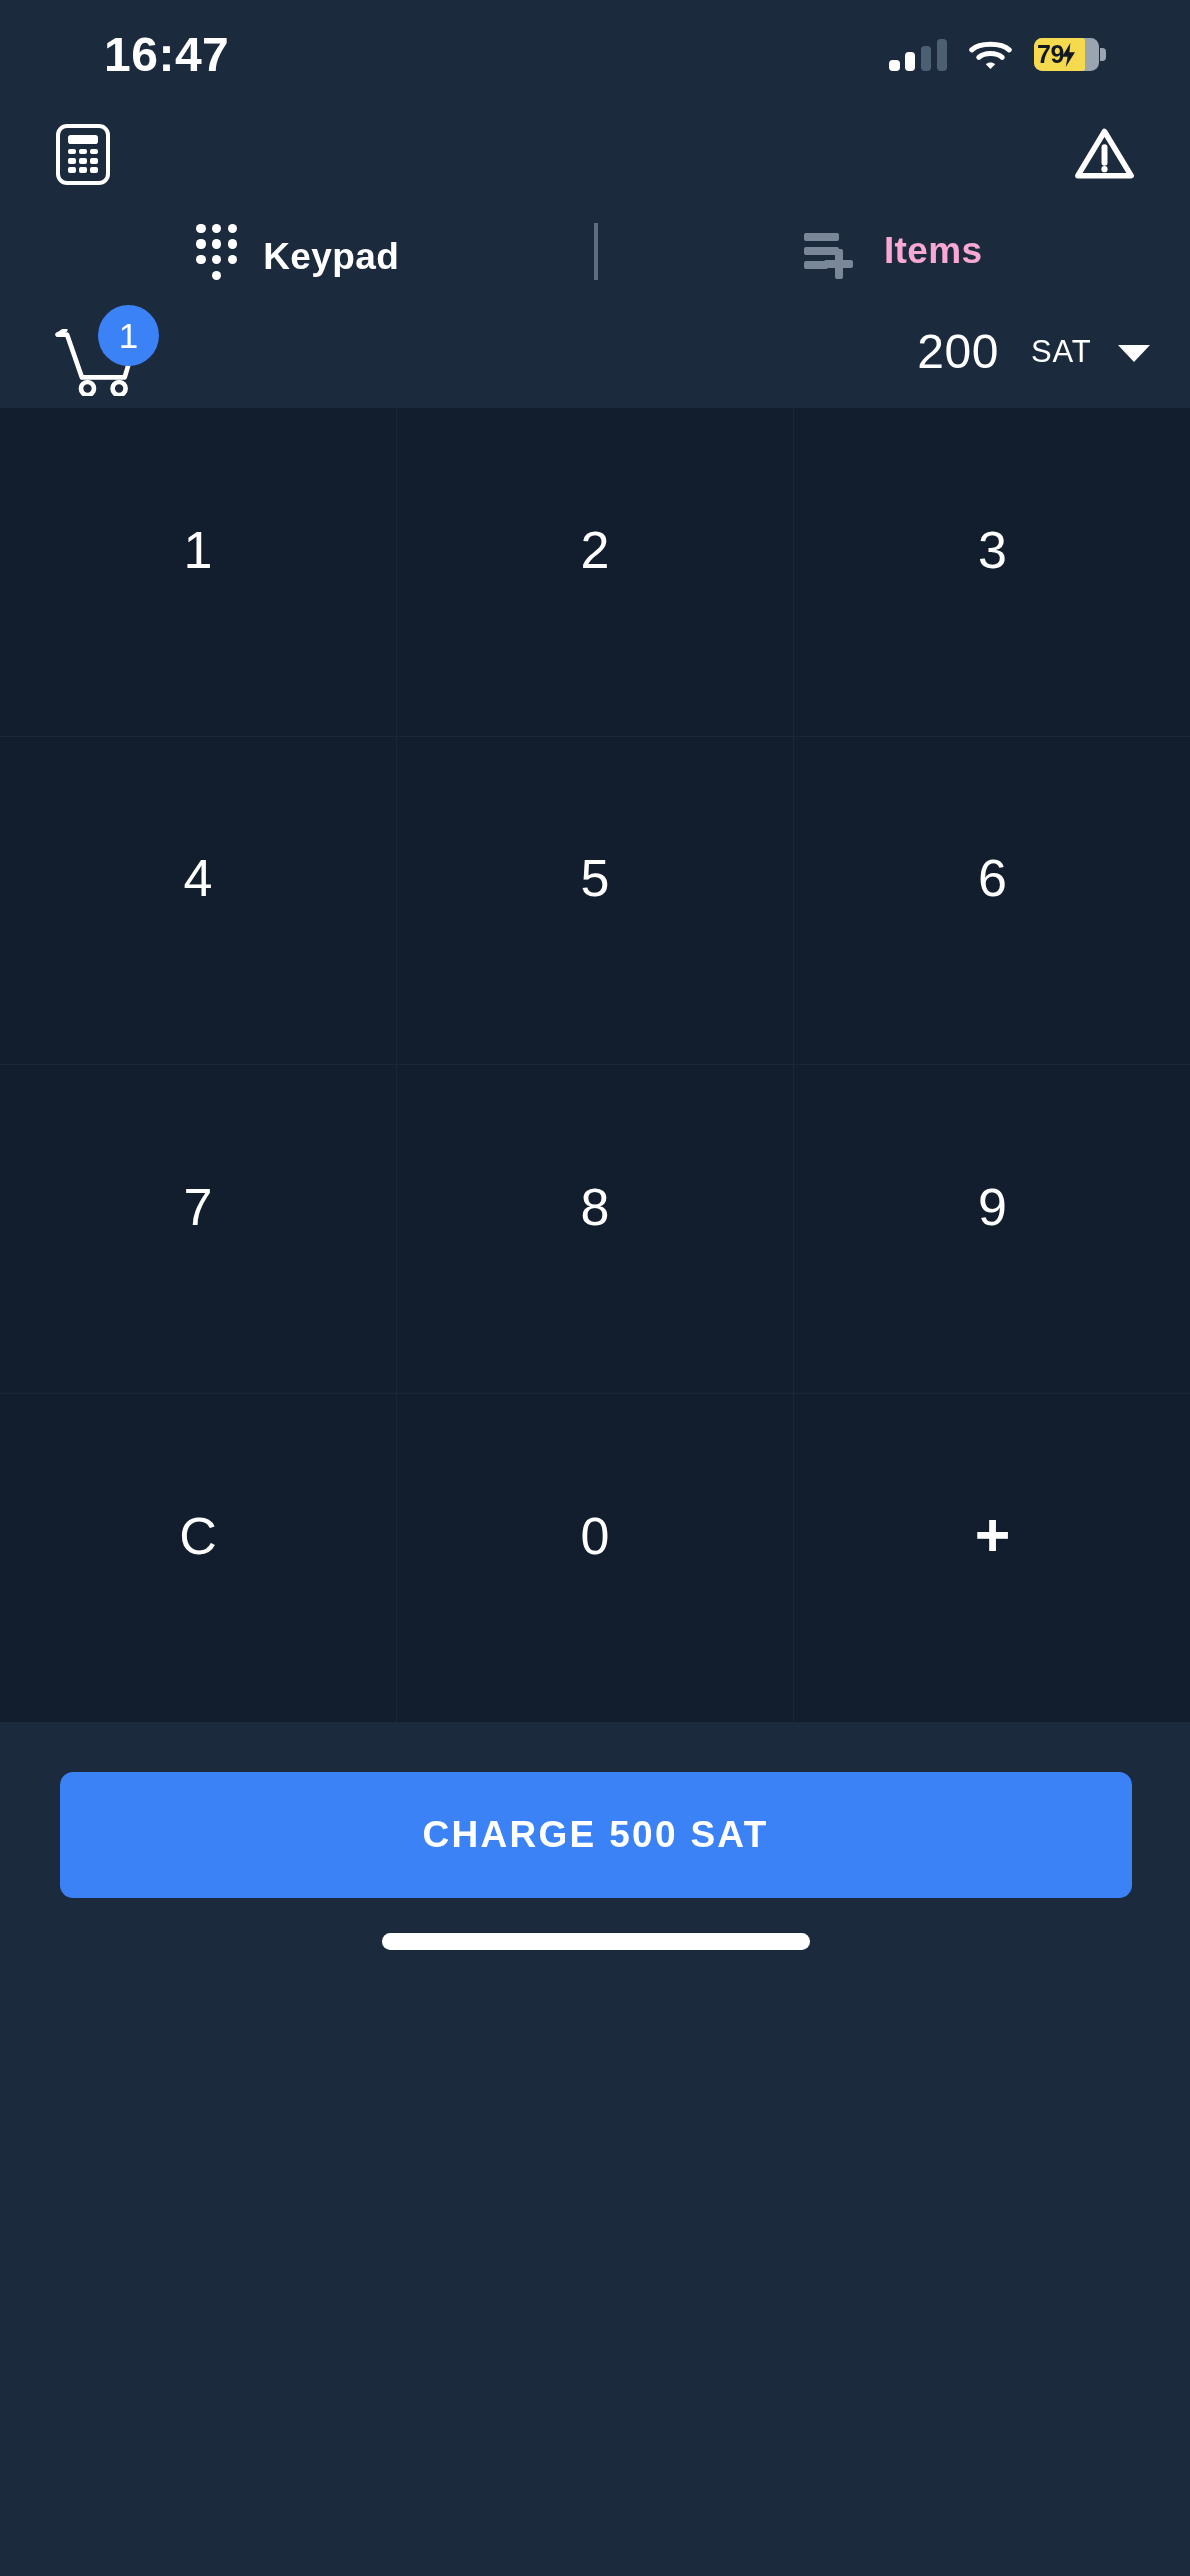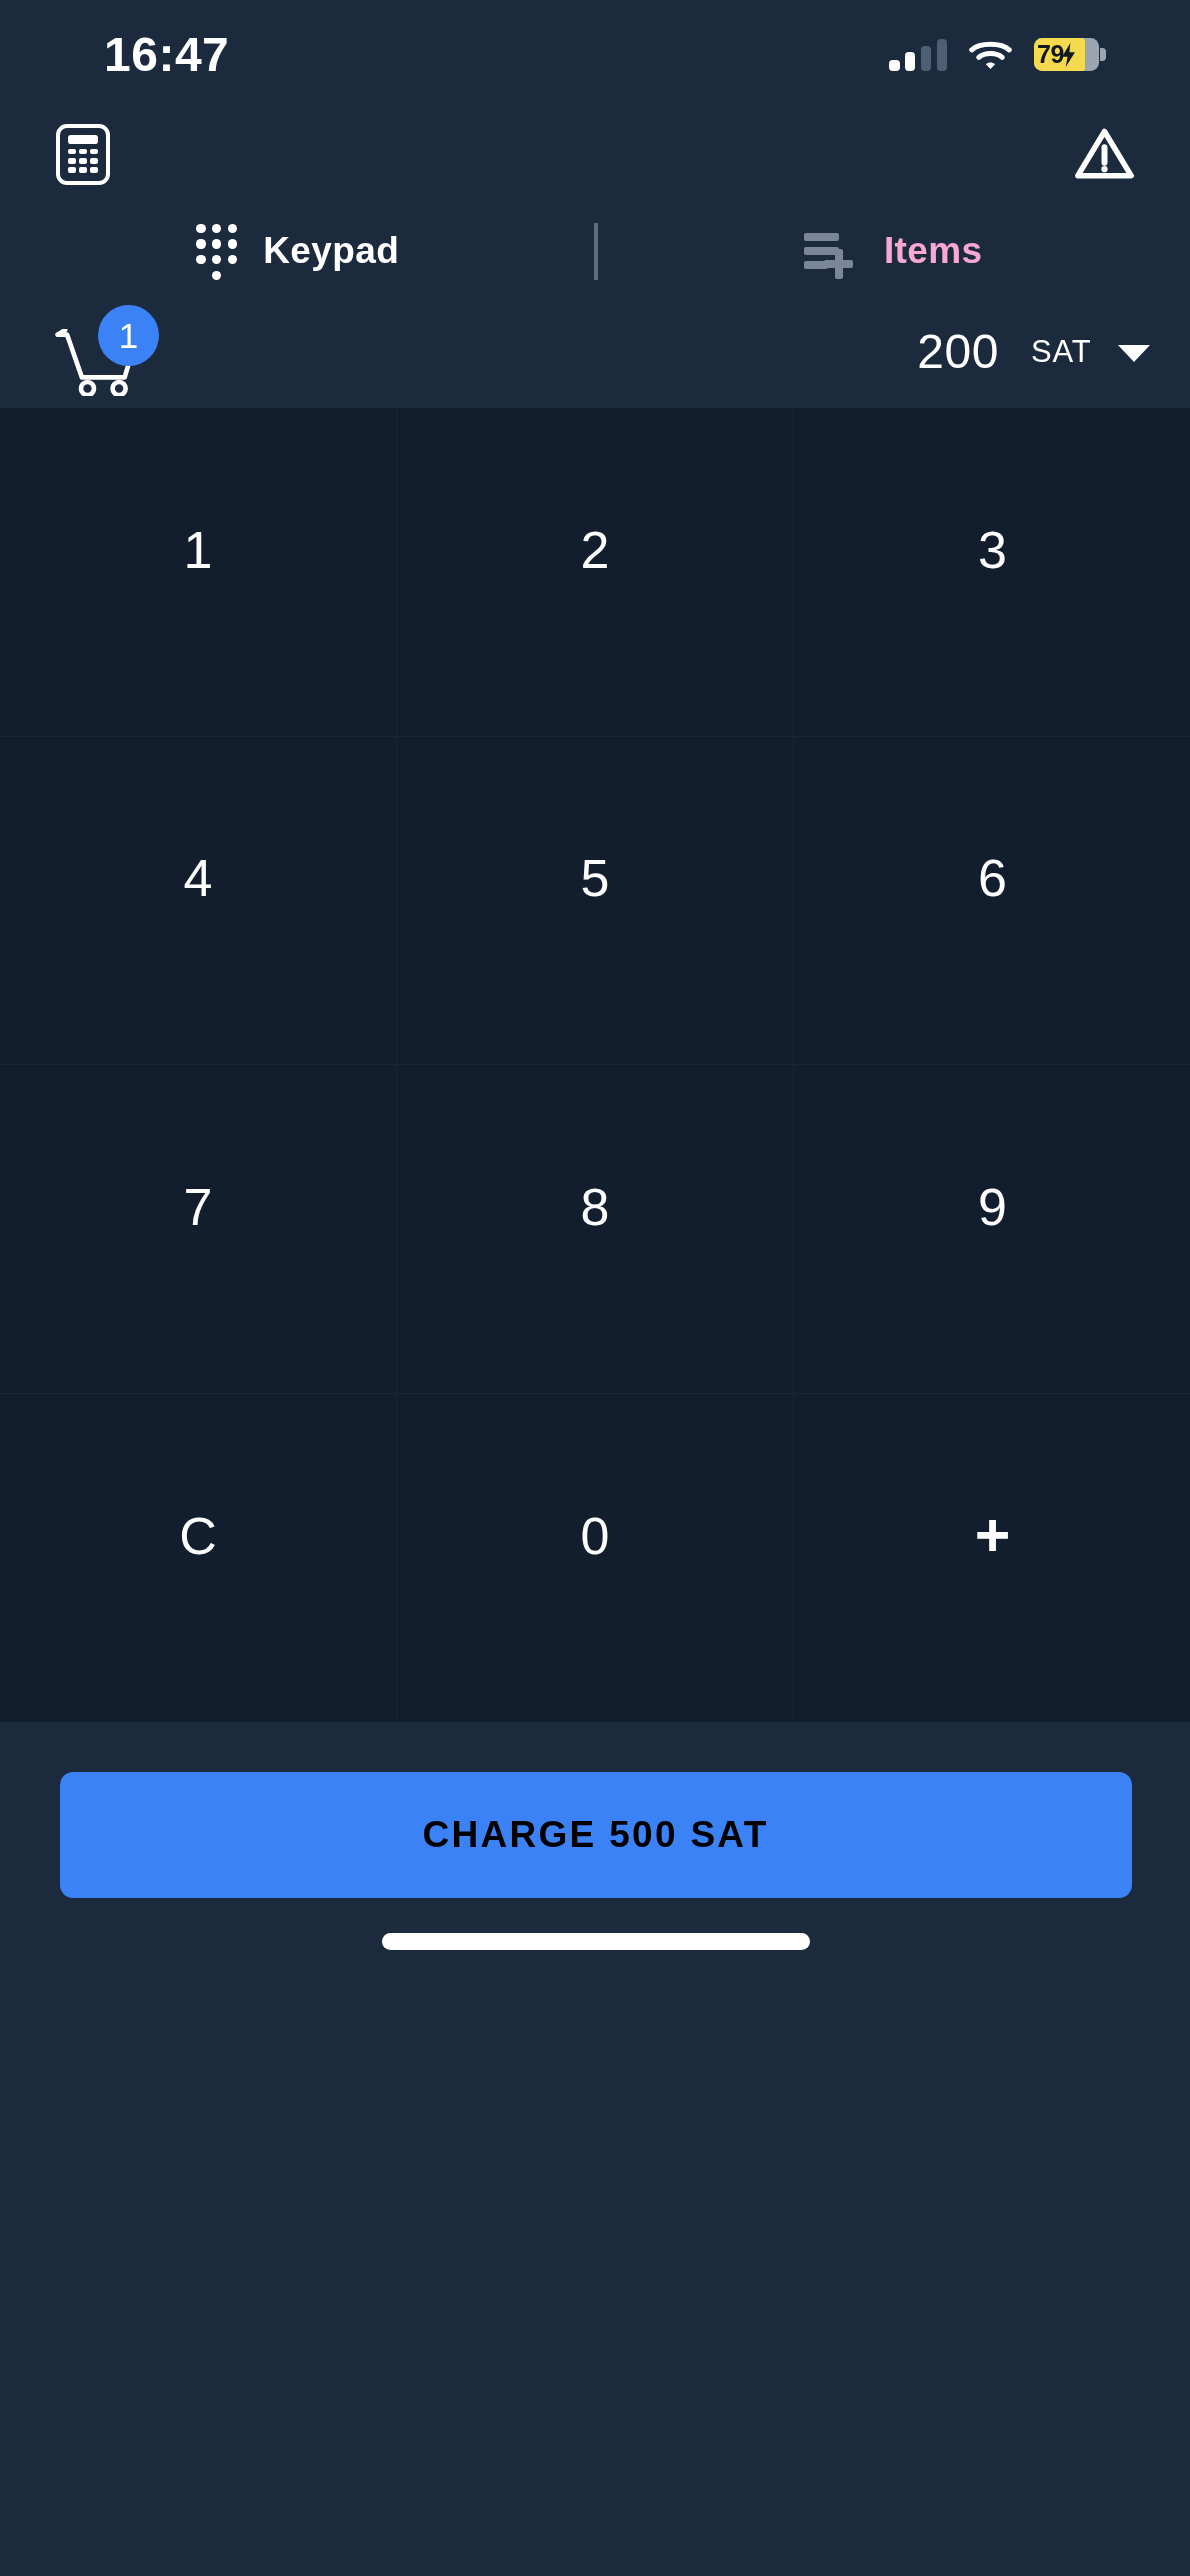--- a/index.html
+++ b/index.html
@@ -127,21 +127,21 @@
   
   .tabs {
     flex:0 0 89px;
     display:flex;
     align-items:center;
     position:relative;
   }
   .tab {
     flex:1;
     display:flex;
-    align-items:center;
+    align-items:flex-end;
     justify-content:center;
     gap:26px;
   }
   .tab .label {
     font-size:37px;
     font-weight:700;
     letter-spacing:0.4px;
   }
   .tab.active .label { color:#ffffff; }
   .tab.inactive .label { color:#f9a8d4; }
@@ -243,21 +243,21 @@
     align-items:center;
     justify-content:flex-start;
     padding-top:50px;
   }
   .charge-btn {
     width:1072px;
     height:126px;
     background:#3b82f6;
     border:none;
     border-radius:13px;
-    color:#000000;
+    color:#ffffff;
     font-size:37px;
     font-weight:700;
     letter-spacing:2.3px;
     display:flex;
     align-items:center;
     justify-content:center;
     font-family:"Liberation Sans", sans-serif;
     cursor:pointer;
   }
   .home-indicator {

